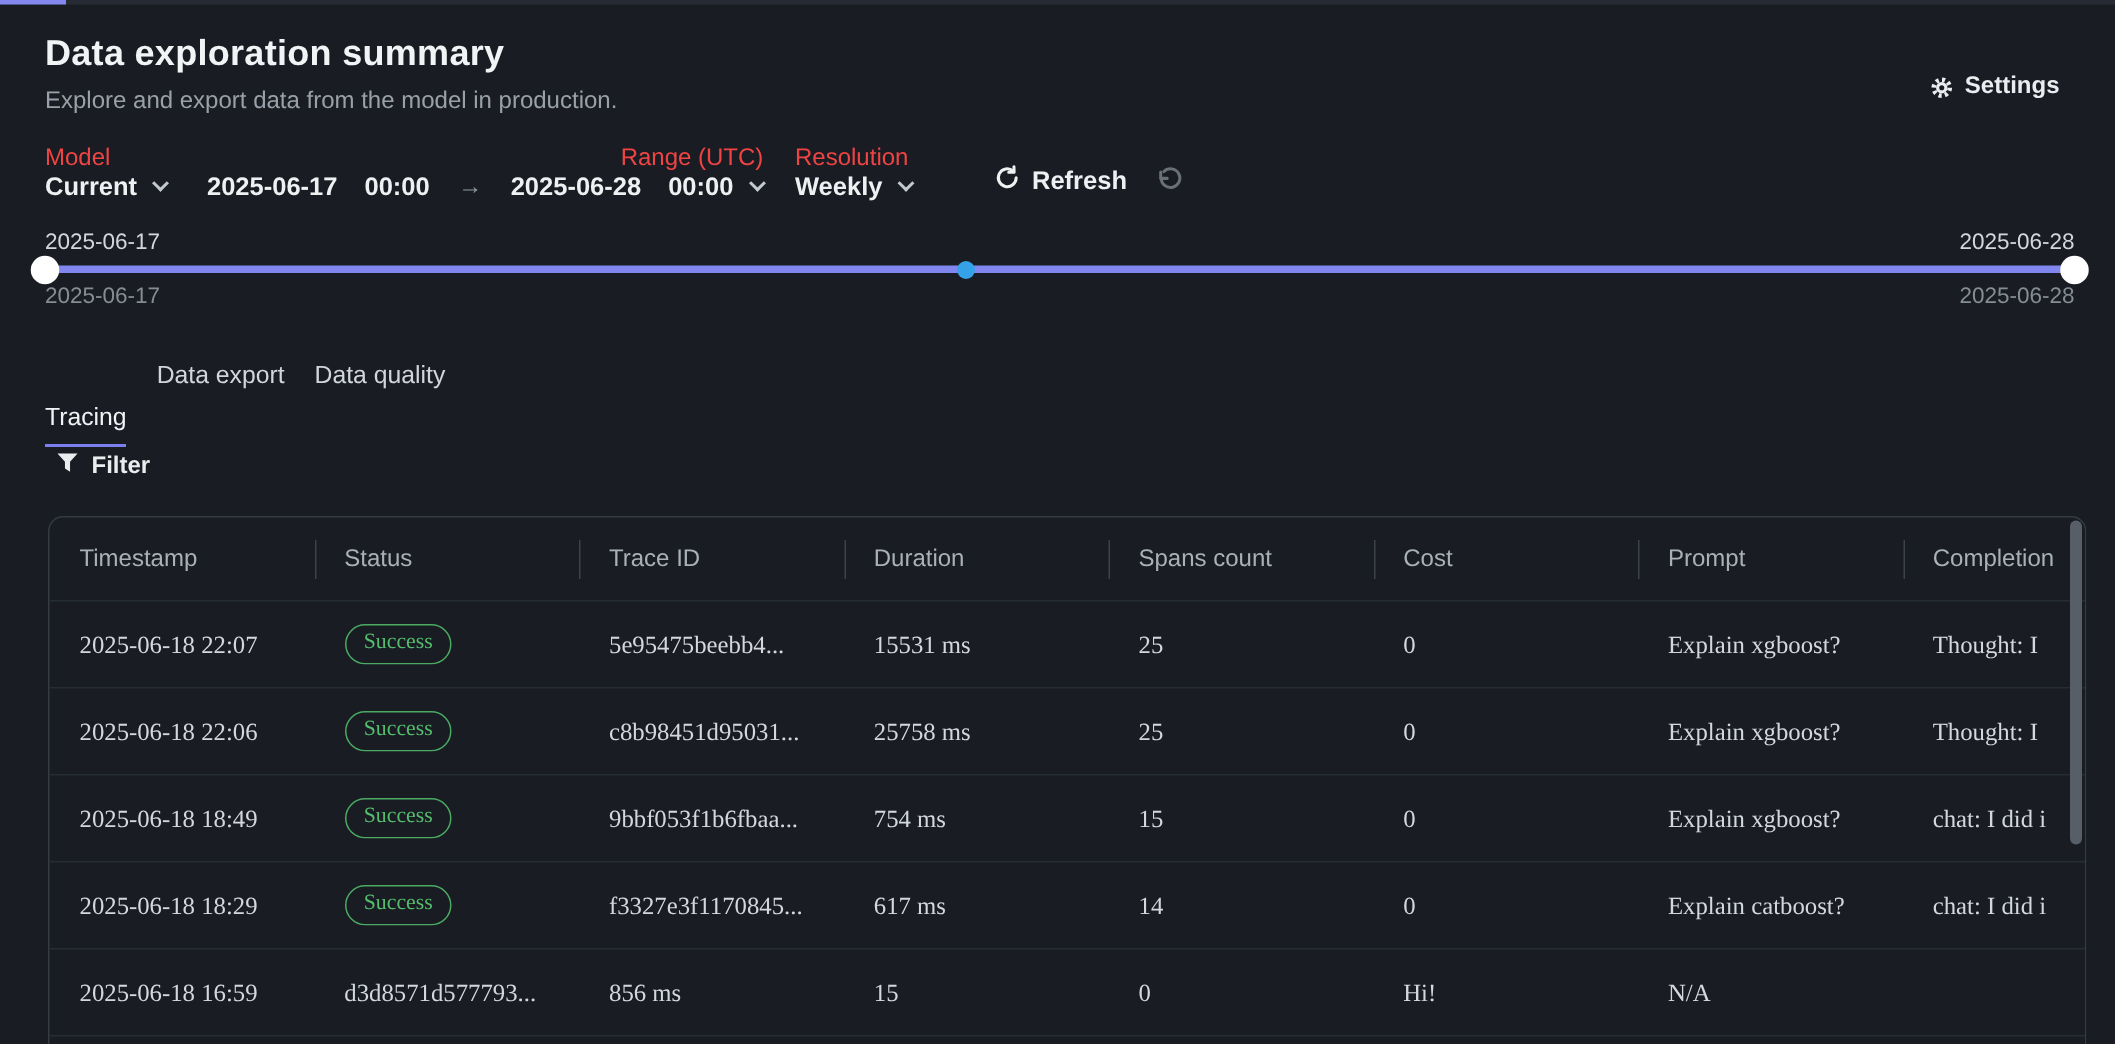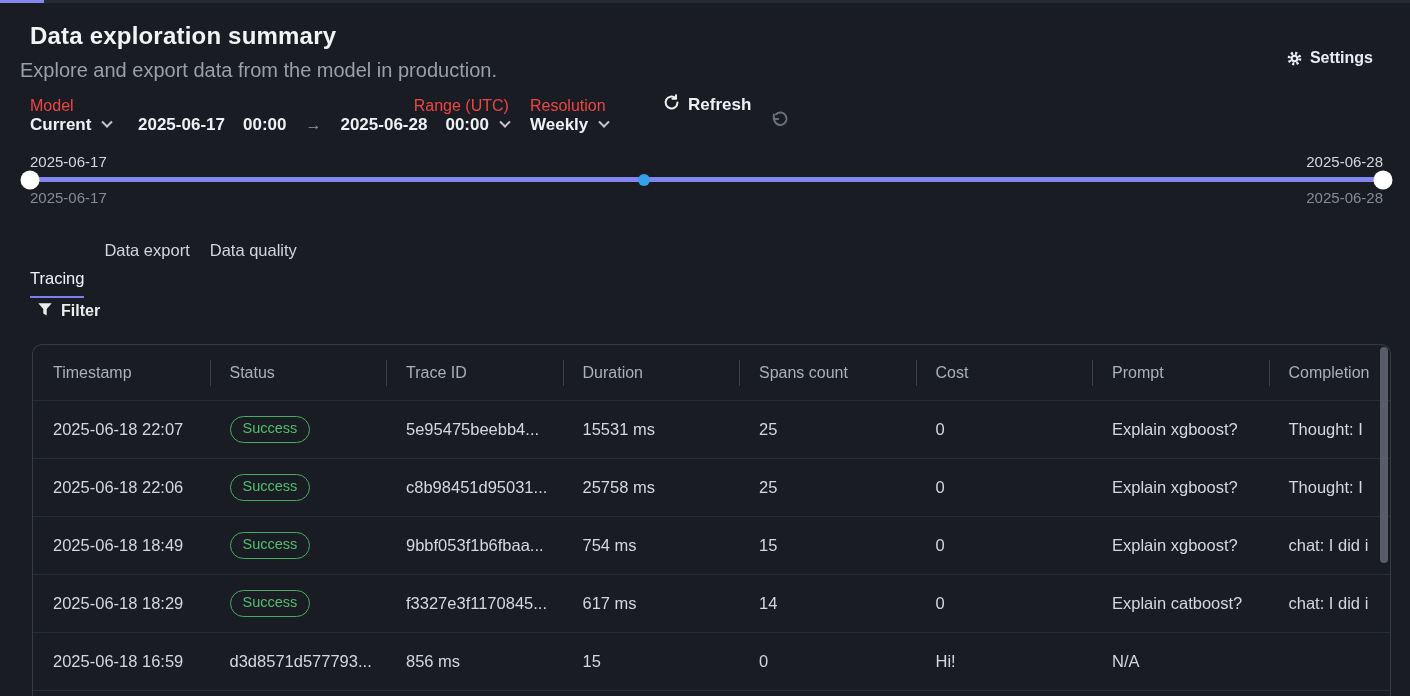--- a/index.html
+++ b/index.html
@@ -10,37 +10,37 @@
     font-family: "Liberation Sans", "DejaVu Sans", sans-serif;
     color: #e8eaed;
   }
 
   
   .top-strip { position: absolute; left: 0; top: 0; width: 1410px; height: 3px; background: #262b33; }
   .loading-bar { position: absolute; left: 0; top: 0; height: 3px; width: 44px; background: #8487ef; }
 
   
   .page-title { position: absolute; left: 30px; top: 22px; font-size: 24px; font-weight: 700; color: #f1f3f5; letter-spacing: .2px; }
-  .page-subtitle { position: absolute; left: 20px; top: 59px; font-size: 20px; color: #99a0a9; }
+  .page-subtitle { position: absolute; left: 30px; top: 59px; font-size: 16px; color: #99a0a9; }
   .settings-btn { position: absolute; right: 37px; top: 49px; display: flex; align-items: center; gap: 7px;
     font-size: 16px; font-weight: 700; color: #eaecef; cursor: pointer; background: none; border: none; }
   .settings-btn svg { display: block; }
 
   
   .control { position: absolute; top: 97px; }
   .control-label { display: block; font-size: 16px; color: #ef4444; margin-bottom: 0; }
   .control-value { display: flex; align-items: center; gap: 9px; font-size: 17px; font-weight: 700; color: #eef0f2; cursor: pointer; }
   .control-model { left: 30px; }
   .control-range { left: 138px; text-align: right; }
   .control-resolution { left: 530px; }
   .range-time { margin-left: 9px; }
   .range-arrow { margin: 0 10px; font-weight: 400; color: #9299a1; font-size: 16px; }
   .chevron { width: 8px; height: 8px; border-right: 2px solid #c3c8ce; border-bottom: 2px solid #c3c8ce;
     transform: rotate(45deg) translate(-2px,-2px); display: inline-block; margin-left: 3px; }
-  .refresh-btn { position: absolute; left: 663px; top: 94px; display: flex; align-items: center; gap: 8px;
+  .refresh-btn { position: absolute; left: 663px; top: 110px; display: flex; align-items: center; gap: 8px;
     font-size: 17px; font-weight: 700; color: #eef0f2; cursor: pointer; background: none; border: none; }
   .undo-btn { position: absolute; left: 770px; top: 111px; cursor: pointer; background: none; border: none; }
 
   
   .slider-wrap { position: absolute; left: 30px; top: 153px; width: 1353px; }
   .slider-labels { display: flex; justify-content: space-between; font-size: 15px; height: 18px; }
   .slider-labels.top { color: #d3d7dc; }
   .slider-labels.bottom { color: #868c94; margin-top: 7px; }
   .slider-track { position: relative; margin-top: 6px; height: 5px; background: #8187ee; border-radius: 3px; }
   .slider-handle { position: absolute; top: 50%; width: 19px; height: 19px; border-radius: 50%; background: #ffffff;
@@ -61,21 +61,21 @@
 
   
   .table-card { position: absolute; left: 32px; top: 344px; width: 1359px; height: 436px;
     border: 1px solid #353b44; border-bottom: none; border-radius: 10px 10px 0 0; overflow: hidden; }
   .thead { display: grid; grid-template-columns: repeat(8, 176.5px); height: 55px; align-items: center;
     color: #a9b0b8; font-size: 16px; }
   .th { padding-left: 20px; position: relative; white-space: nowrap; }
   .th:not(:first-child)::before { content: ""; position: absolute; left: 0; top: 50%; transform: translateY(-50%);
     width: 1px; height: 26px; background: #3c424b; }
   .tr { display: grid; grid-template-columns: repeat(8, 176.5px); height: 58px; align-items: center;
-    border-top: 1px solid #272d35; color: #d4d8dc; font-size: 16.5px; cursor: pointer; }
+    border-top: 1px solid #272d35; color: #d4d8dc; font-size: 16.5px; cursor: pointer; font-family: Liberation Serif, serif; }
   .td { padding-left: 20px; white-space: nowrap; overflow: hidden; }
   .badge { display: inline-block; padding: 3px 12px 5px; border-radius: 20px; font-size: 14.5px; line-height: 1.2;
     border: 1px solid; }
   .badge.success { color: #55bd6e; border-color: #4bab63; }
   .badge.error { color: #e27573; border-color: #c96a68; }
   .scroll-thumb { position: absolute; right: 2px; top: 2px; width: 8px; height: 216px; background: #585e67;
     border-radius: 4px; cursor: pointer; }
 </style>
 </head>
 <body>

